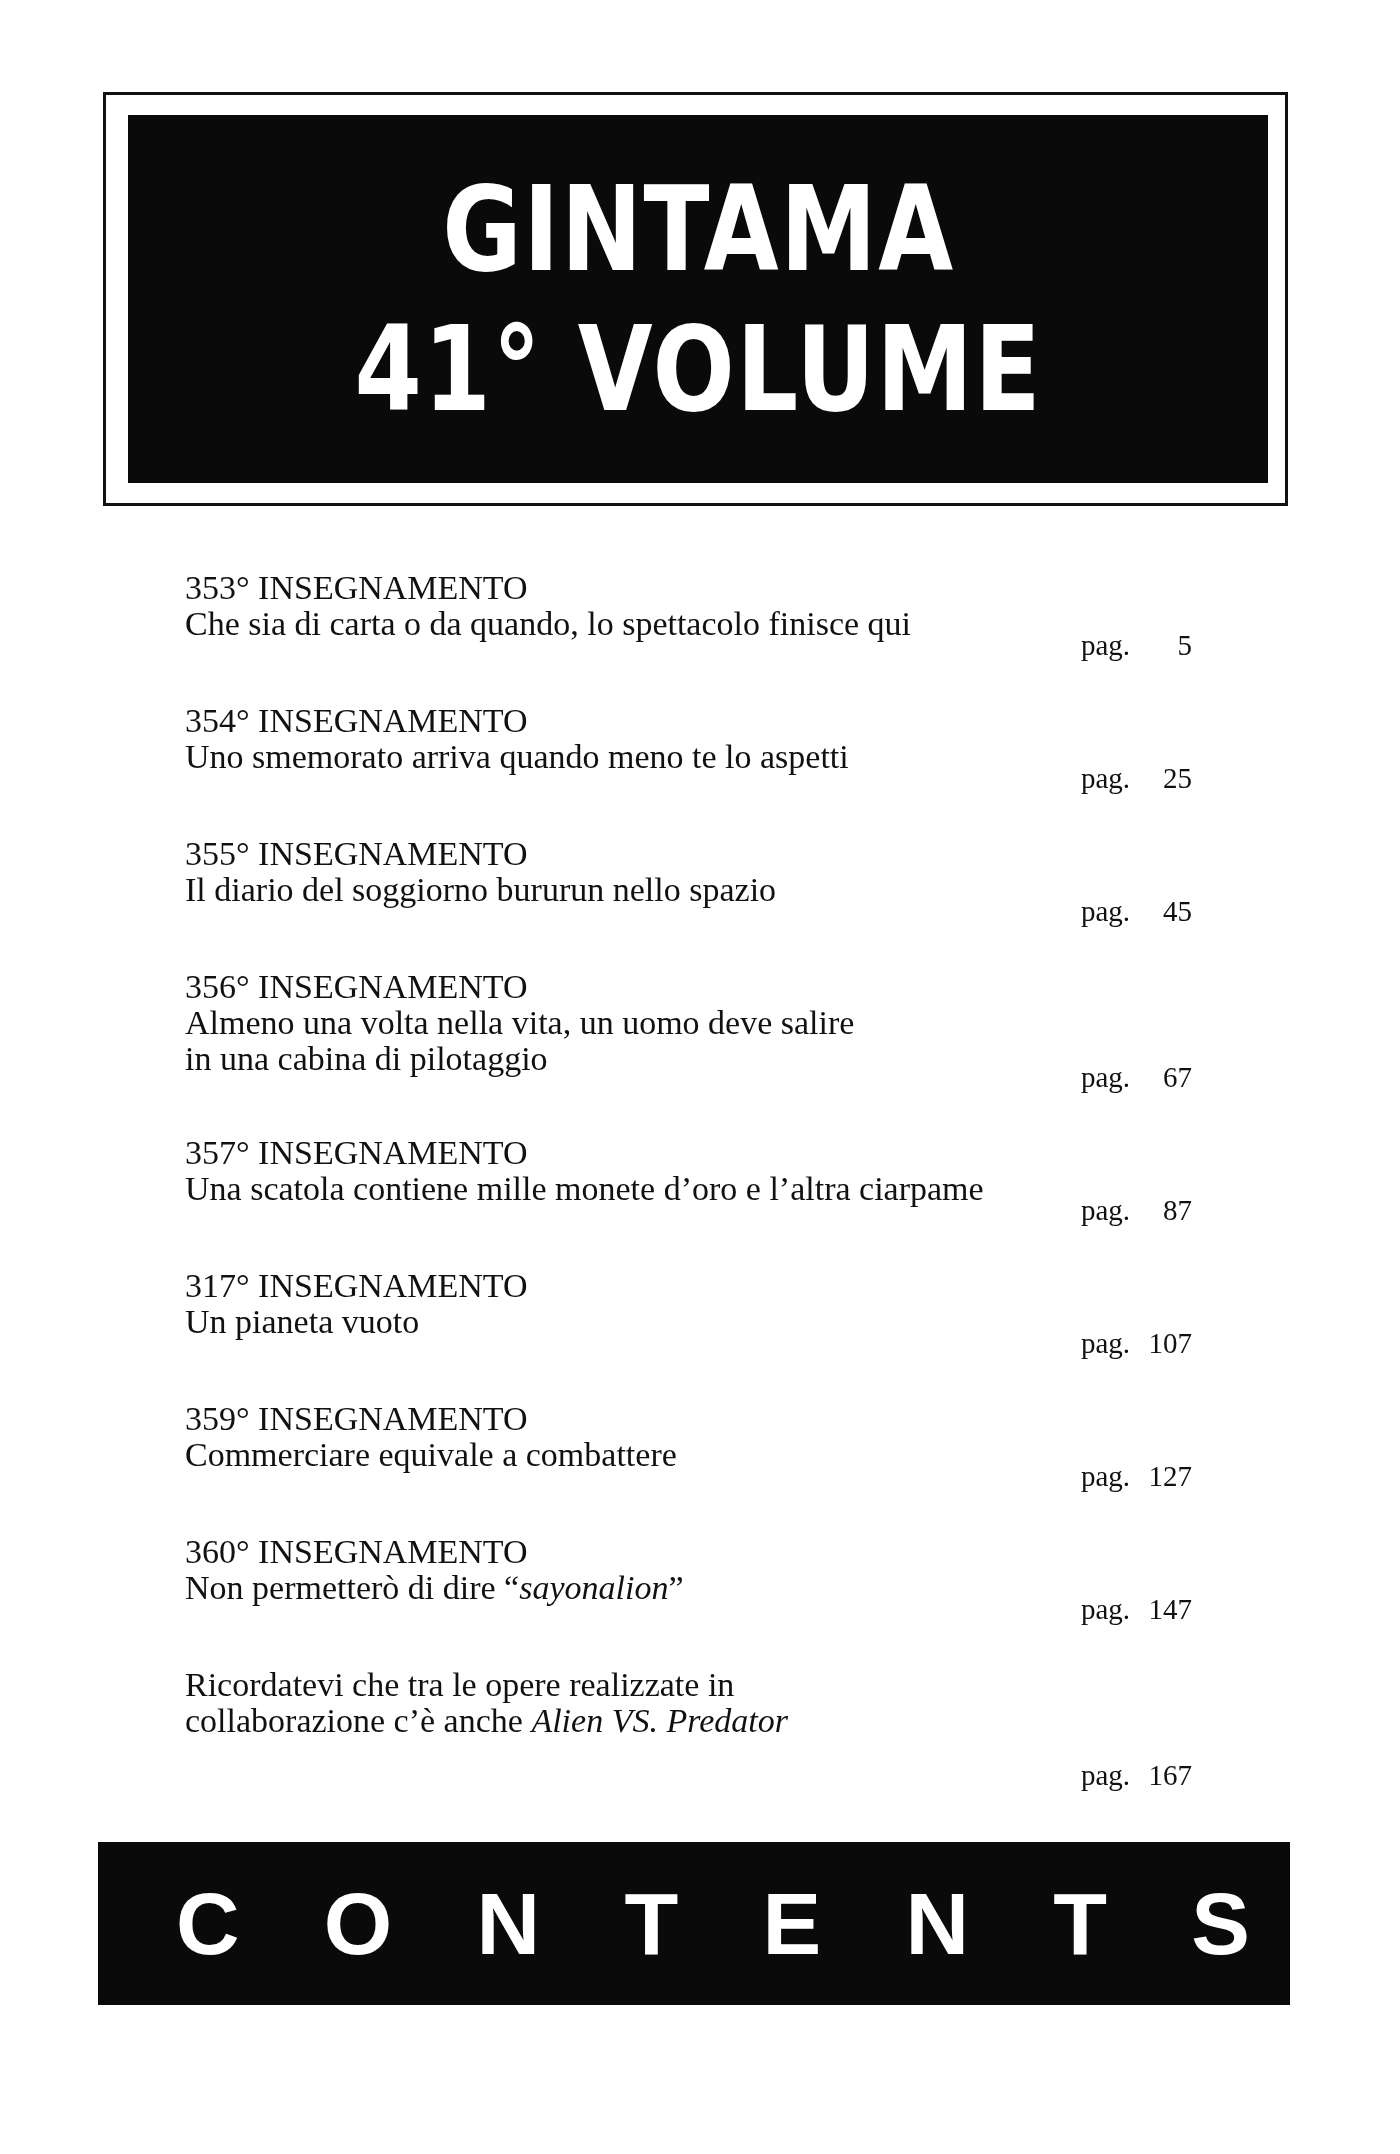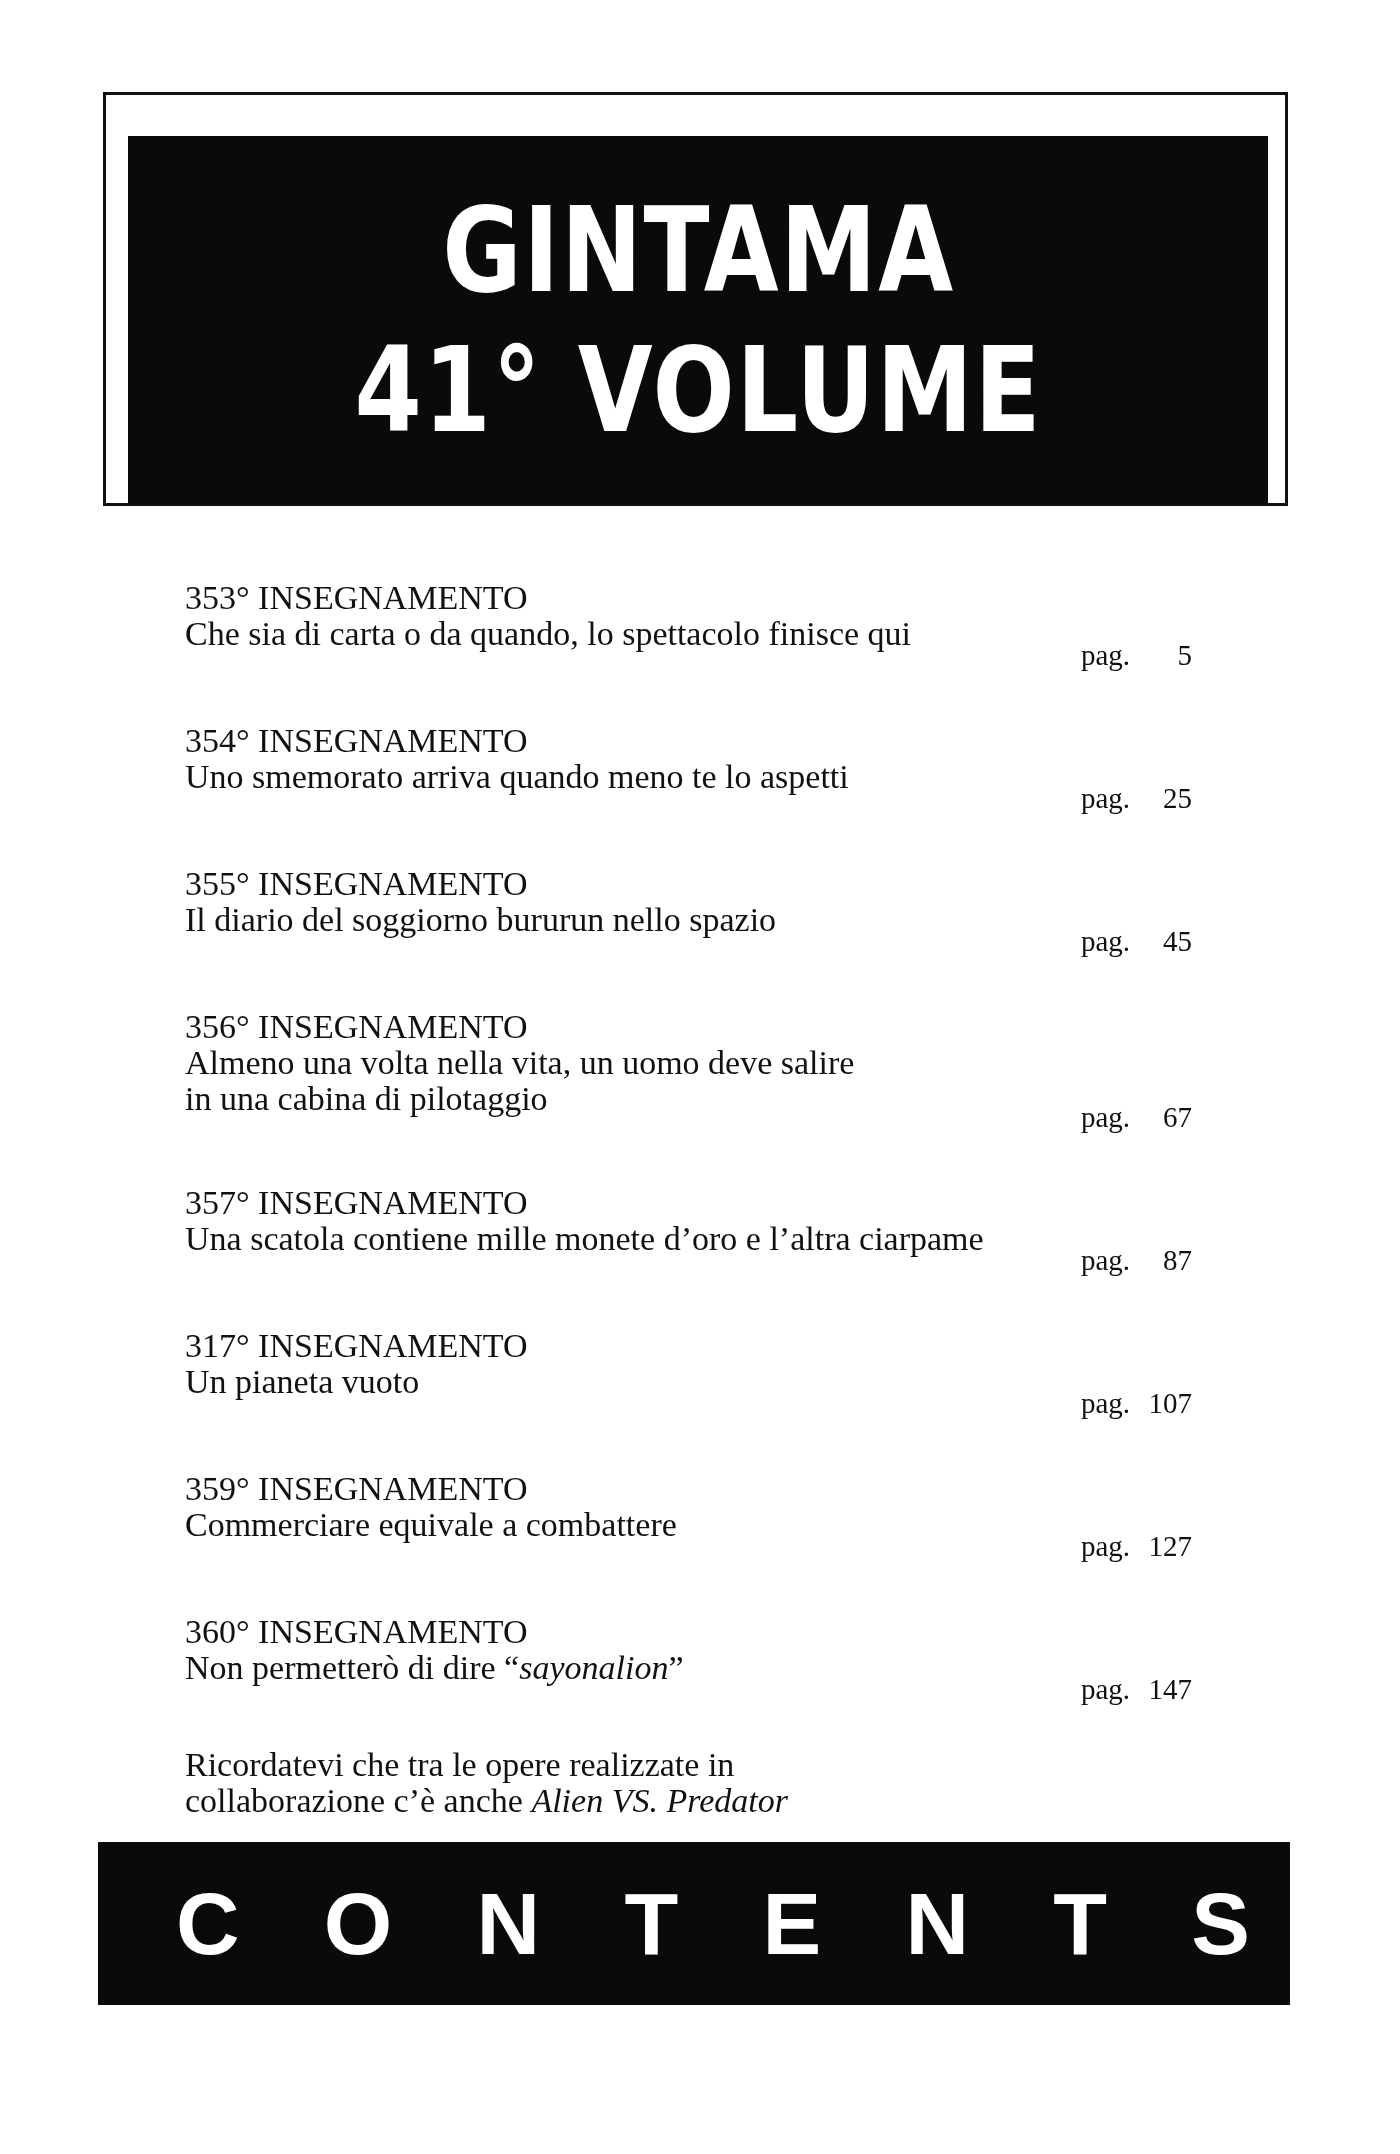--- a/index.html
+++ b/index.html
@@ -1,22 +1,22 @@
 <!DOCTYPE html>
 <html><head>
   <meta charset="utf-8">
   <style>
     html, body { margin:0; padding:0; background:#fff; }
     body { width:1400px; height:2154px; position:relative; overflow:hidden; }
     .outer-frame { position:absolute; left:103px; top:92px; width:1185px; height:414px; border:3px solid #111; box-sizing:border-box; }
-    .title-box { position:absolute; left:128px; top:115px; width:1140px; height:368px; background:#0a0a0a; display:flex; flex-direction:column; align-items:center; justify-content:center;margin-top:21px; }
+    .title-box { position:absolute; left:128px; top:115px; width:1140px; height:368px; background:#0a0a0a; display:flex; flex-direction:column; align-items:center; justify-content:center; }
     .title-line { color:#fff; font-family:"DejaVu Sans", sans-serif; font-weight:bold; font-size:118px; line-height:140px; letter-spacing:2px; transform:scaleX(0.82); white-space:nowrap; }
     .toc { position:absolute; left:185px; top:570px; width:1015px; font-family:"Liberation Serif", serif; color:#111; }
     .entry { position:relative; margin-bottom:0; }
-    .entry-head { font-size:34px; line-height:36px;margin-top:10px; }
+    .entry-head { font-size:34px; line-height:36px; }
     .entry-line { font-size:34px; line-height:36px; }
     .entry-page { position:absolute; right:8px; bottom:0; font-size:29px; line-height:36px; display:flex; }
     .entry-page .pg-num { display:inline-block; width:62px; text-align:right; }
     i { font-style:italic; }
     .contents-box { position:absolute; left:98px; top:1842px; width:1192px; height:163px; background:#0a0a0a; display:flex; align-items:center; justify-content:space-between; padding:0 40px 0 78px; box-sizing:border-box; }
     .contents-letter { color:#fff; font-family:"Liberation Sans", sans-serif; font-weight:bold; font-size:88px; }
   </style>
 </head>
 <body>
 

